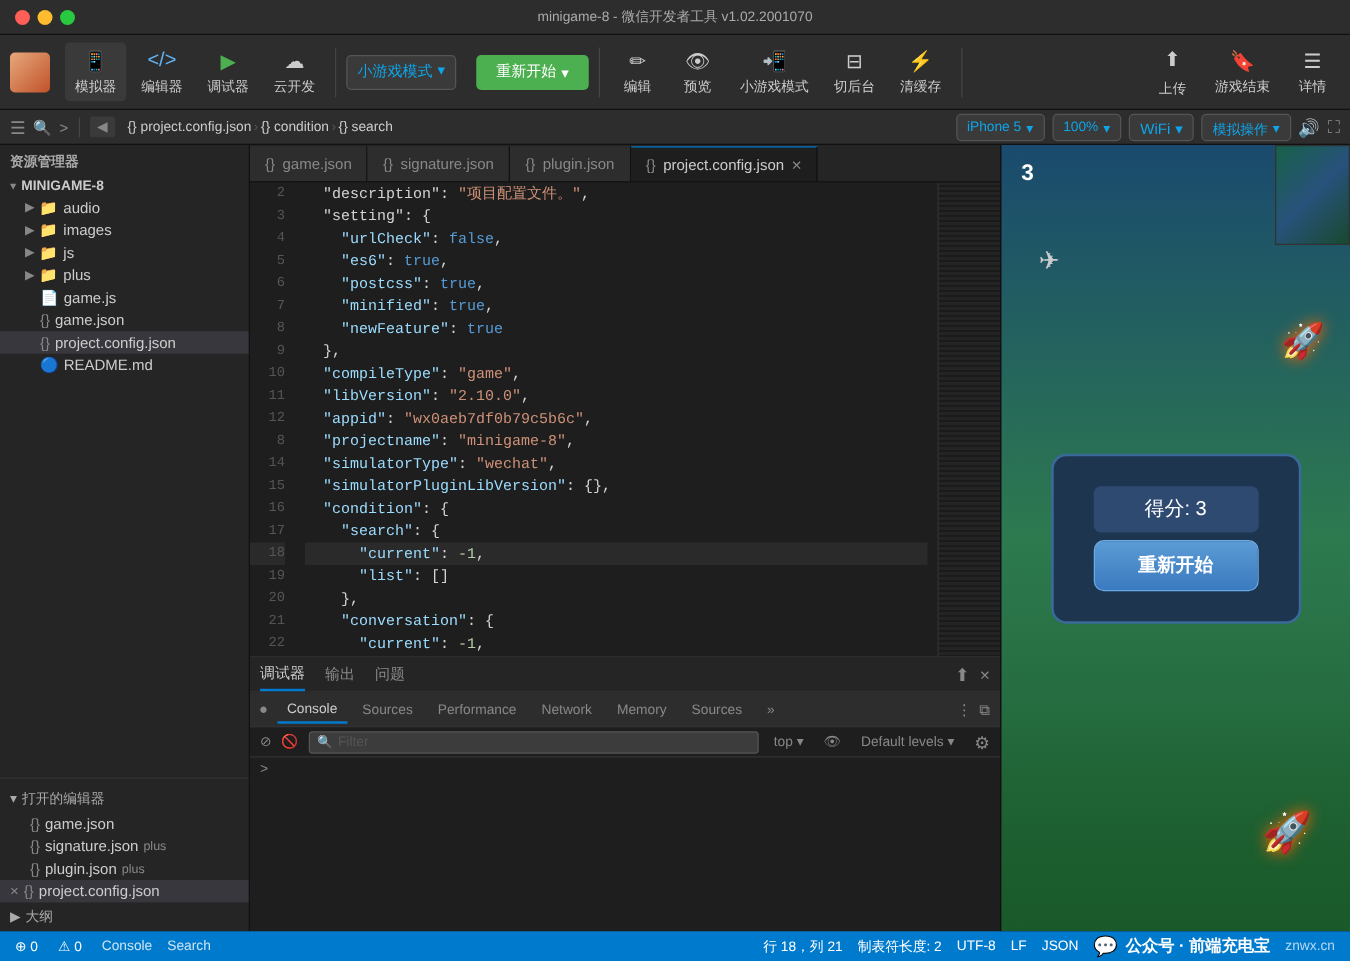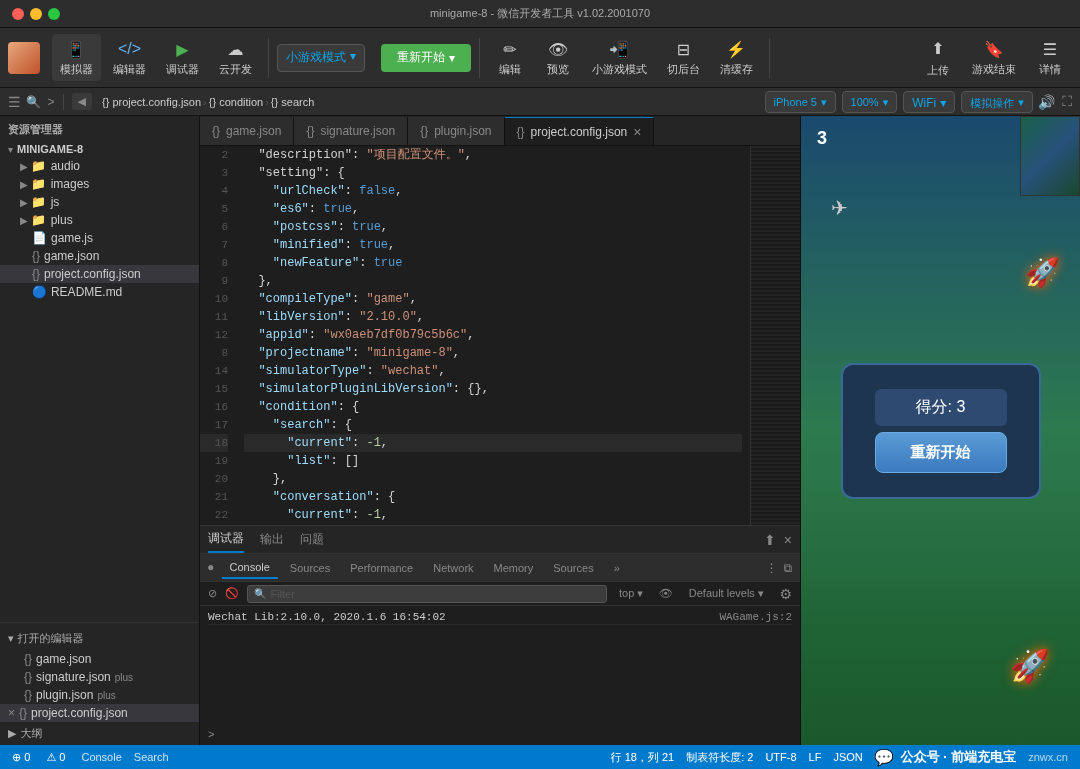--- a/index.html
+++ b/index.html
@@ -767,26 +767,20 @@
         <div style="display:flex; align-items:center; gap:4px; background:#3c3c3c; border:1px solid #555; border-radius:3px; height:18px; padding:0 6px; flex:1;">
           <span style="color:#888; font-size:10px;">🔍</span>
           <span style="color:#555; font-size:11px;">Filter</span>
         </div>
         <span style="color:#888; margin-left:4px; font-size:11px; cursor:pointer;">top ▾</span>
         <span style="color:#888; font-size:11px; cursor:pointer; margin-left:8px;">👁</span>
         <span style="color:#888; font-size:11px; cursor:pointer; margin-left:8px;">Default levels ▾</span>
         <span style="color:#888; font-size:14px; cursor:pointer; margin-left:8px;">⚙</span>
       </div>
 
-      <div class="console-body">
-        <div class="console-log-line">
-          <span>Wechat Lib:2.10.0, 2020.1.6 16:54:02</span>
-          <span class="console-log-right">WAGame.js:2</span>
-        </div>
-      </div>
       <div class="console-prompt">
         <span class="console-prompt-icon">&gt;</span>
       </div>
     </div>
   </div>
 
   <div class="preview-panel">
     <div class="preview-content">
       <div class="game-bg">
 

